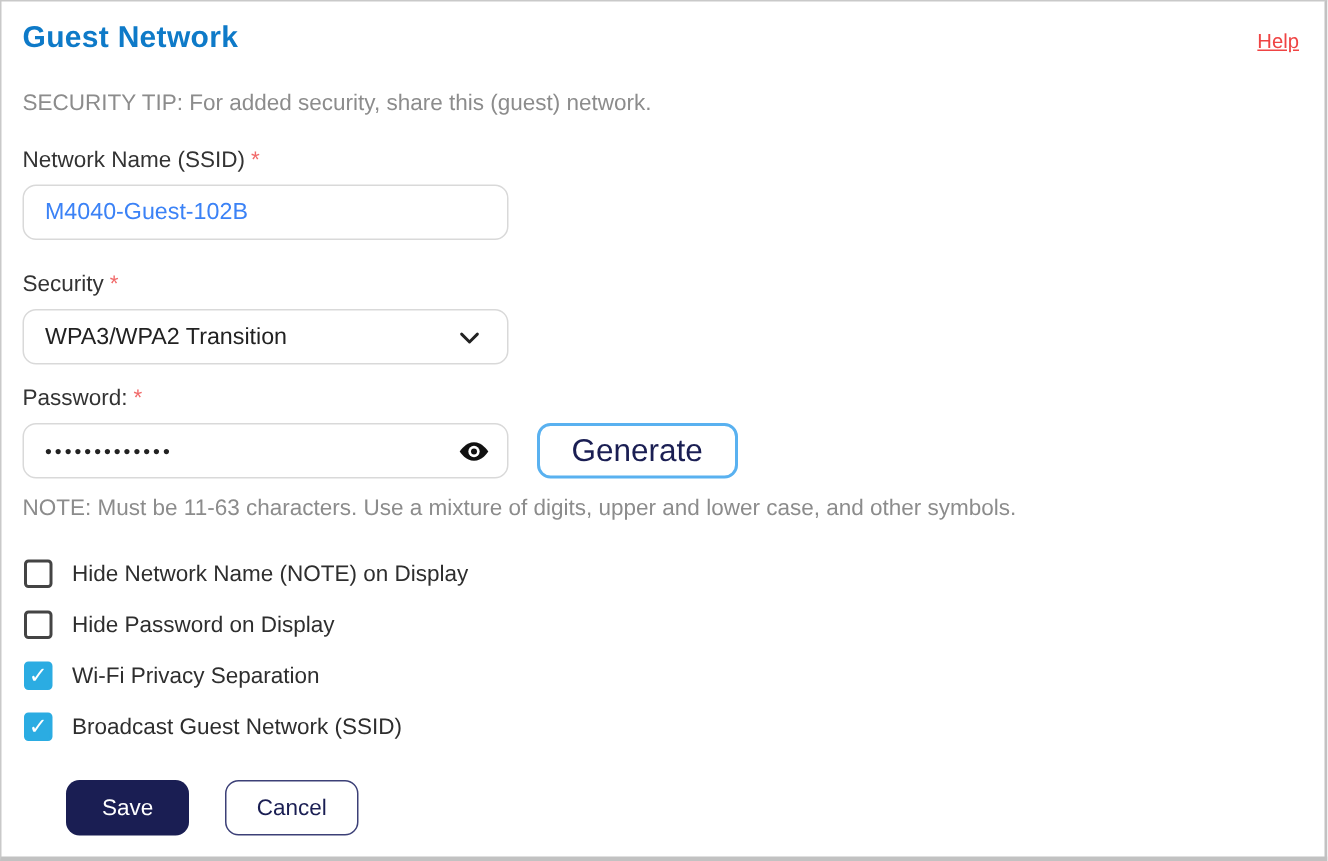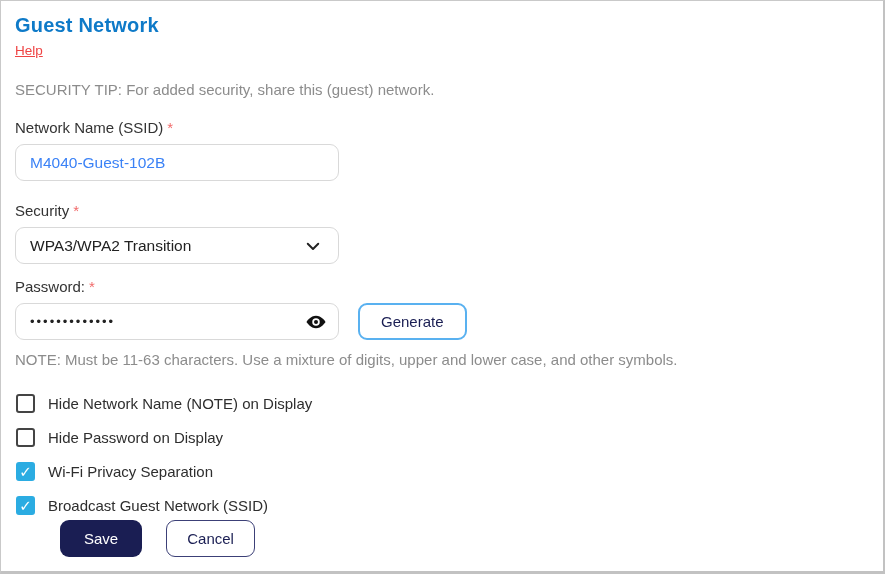--- a/index.html
+++ b/index.html
@@ -13,21 +13,21 @@
     width: 885px; height: 574px;
     background: #ffffff;
     border: 1px solid #c9c9c9;
     border-right: 2px solid #c2c2c2;
     border-bottom: 3px solid #c2c2c2;
     padding: 13px 14px 0 14px;
     position: relative;
     overflow: hidden;
   }
   .header-row {
-    display: flex; justify-content: space-between; align-items: flex-start; flex-direction: column;
+    display: flex; justify-content: space-between; align-items: flex-start;
   }
   .page-title {
     color: #0e7ac8; font-size: 20px; font-weight: bold; letter-spacing: 0.2px;
   }
   .help-link {
     color: #ef4444; font-size: 13.5px; text-decoration: underline; cursor: pointer;
     margin-top: 6px; margin-right: 3px;
   }
   .tip-text {
     margin-top: 23px; color: #8c8c8c; font-size: 15px;
@@ -66,21 +66,21 @@
     position: absolute; right: 12px; top: 50%; transform: translateY(-50%);
     width: 22px; height: 22px; cursor: pointer; background: none; border: none; padding: 0;
     display: flex; align-items: center; justify-content: center;
   }
   .generate-btn {
     margin-left: 19px;
     height: 37px; padding: 0 21px;
     background: #ffffff;
     border: 2px solid #59b1f0;
     border-radius: 9px;
-    color: #1a1e53; font-size: 15px;
+    color: #1a1e53; font-size: 21px;
     font-family: "Liberation Sans", "DejaVu Sans", sans-serif;
     cursor: pointer;
   }
   .note-text { margin-top: 11px; color: #8c8c8c; font-size: 15px; }
   .checkbox-list { margin-top: 26px; margin-left: 1px; }
   .checkbox-row {
     display: flex; align-items: center; margin-bottom: 15px; cursor: pointer;
   }
   .checkbox-box {
     width: 19px; height: 19px;
@@ -88,21 +88,21 @@
     background: #ffffff; flex: 0 0 auto;
     display: flex; align-items: center; justify-content: center;
   }
   .checkbox-row.checked .checkbox-box {
     background: #2bace2; border-color: #2bace2;
   }
   .checkbox-row.checked .checkbox-box::after {
     content: "✓"; color: #ffffff; font-size: 15px; font-weight: bold; line-height: 1;
   }
   .checkbox-label { margin-left: 13px; font-size: 15px; color: #2e2e2e; }
-  .actions-row { position: absolute; left: 24px; bottom: 14px; display: flex; padding-left: 35px; }
+  .actions-row { position: absolute; left: 8px; bottom: 14px; display: flex; padding-left: 35px; }
   .save-btn {
     background: #1a1e53; color: #ffffff;
     border: none; border-radius: 9px;
     height: 37px; padding: 0 24px; font-size: 15px;
     font-family: "Liberation Sans", "DejaVu Sans", sans-serif;
     cursor: pointer;
   }
   .cancel-btn {
     margin-left: 24px;
     background: #ffffff; color: #1a1e53;

